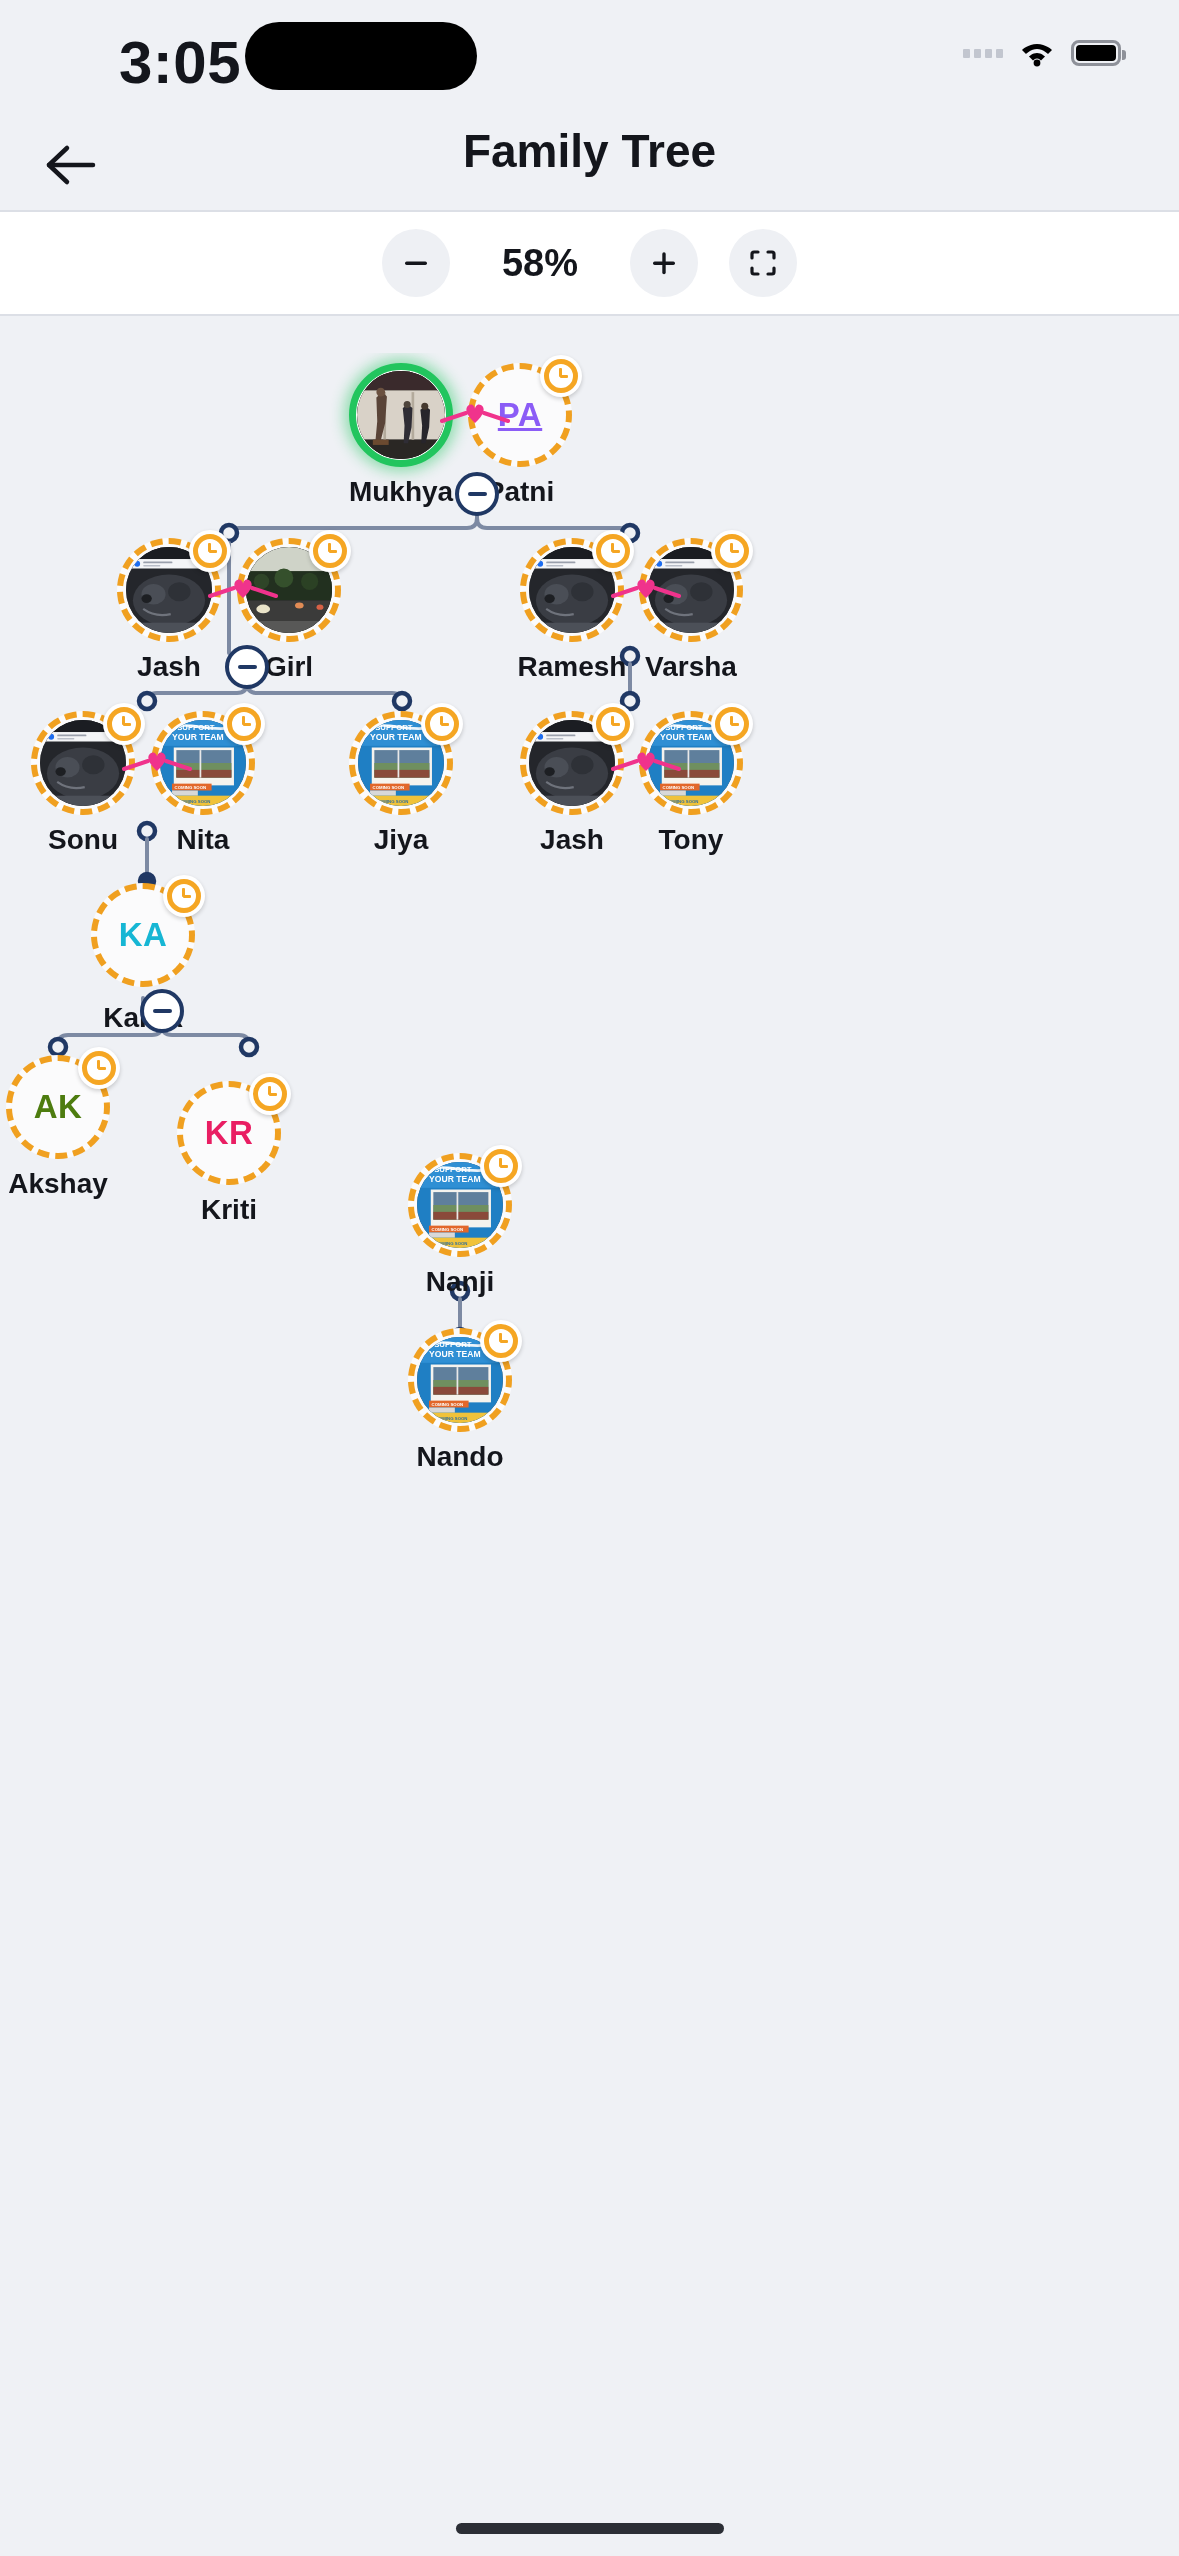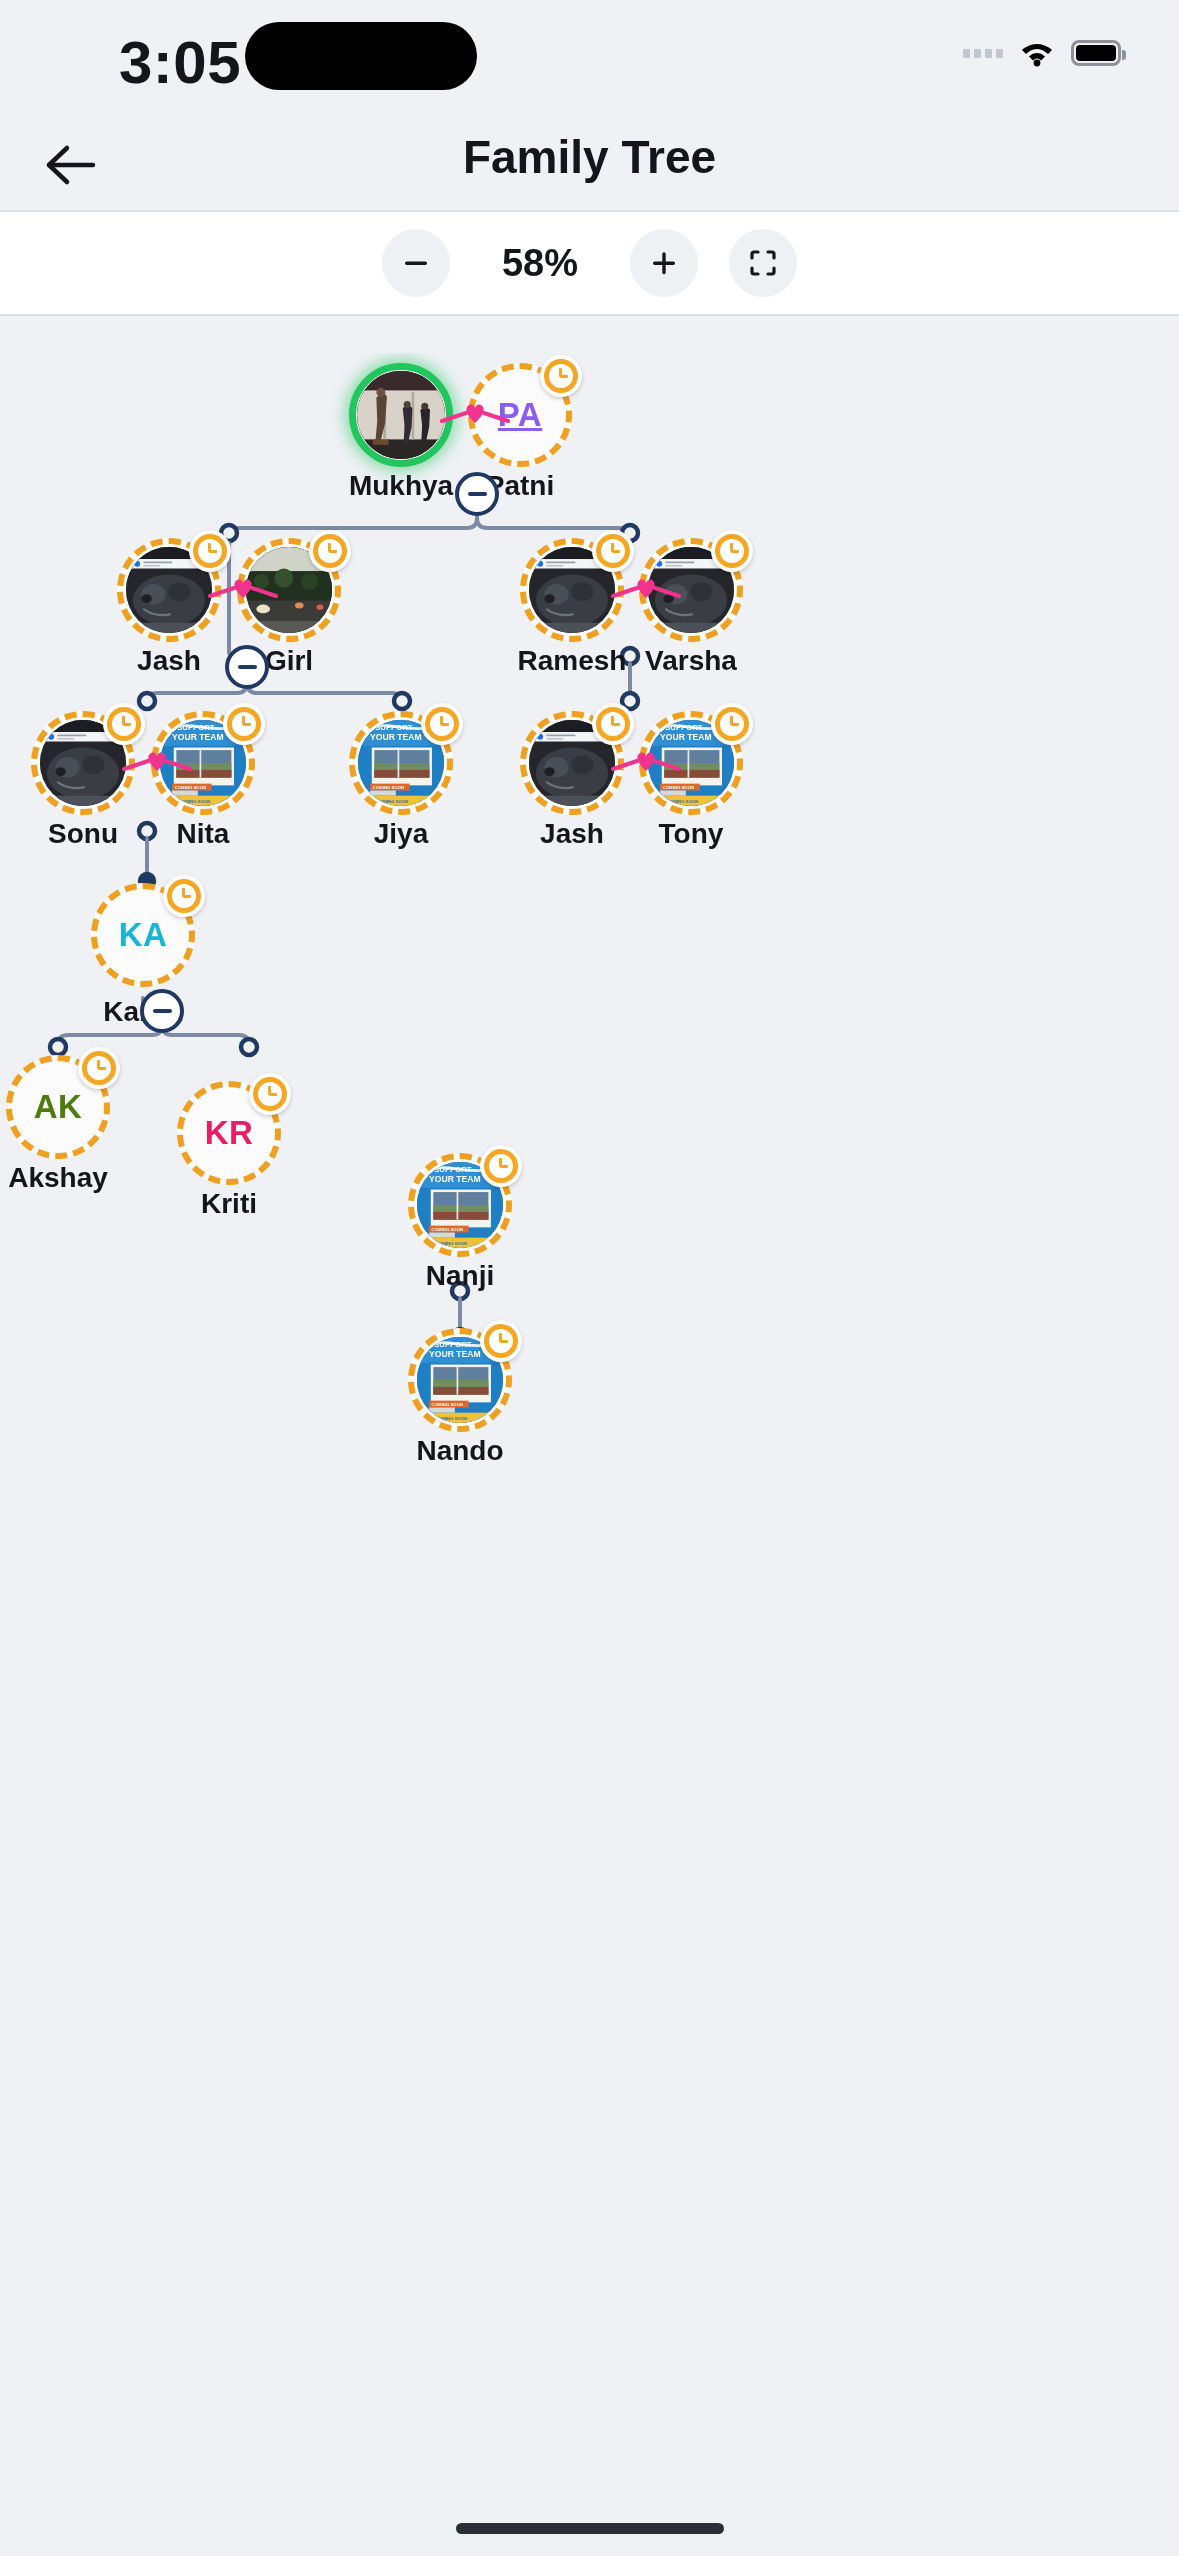--- a/index.html
+++ b/index.html
@@ -86,21 +86,21 @@
   }
   #back-button {
     position: absolute;
     left: 30px; top: 8px;
     width: 80px; height: 74px;
     display: flex; align-items: center; justify-content: center;
     cursor: pointer;
   }
   #page-title {
     position: absolute;
-    left: 0; top: 10px;
+    left: 0; top: 4px;
     width: 1179px;
     text-align: center;
     font-size: 46px;
     font-weight: 700;
     color: #14161c;
   }
 
   
   #zoom-toolbar {
     position: absolute;
@@ -213,21 +213,21 @@
     background: #fff;
   }
   .badge-clock .hand-h, .badge-clock .hand-m {
     position: absolute;
     background: #f5a623;
     border-radius: 1px;
   }
   .badge-clock .hand-h { width: 2.5px; height: 9px; left: 10px; top: 4px; }
   .badge-clock .hand-m { width: 8px; height: 2.5px; left: 11px; top: 11px; }
   .node-label {
-    margin-top: 3px;
+    margin-top: 9px;
     font-size: 28px;
     font-weight: 600;
     color: #14161c;
     white-space: nowrap;
     text-align: right;
   }
 
   
   .heart {
     position: absolute;

